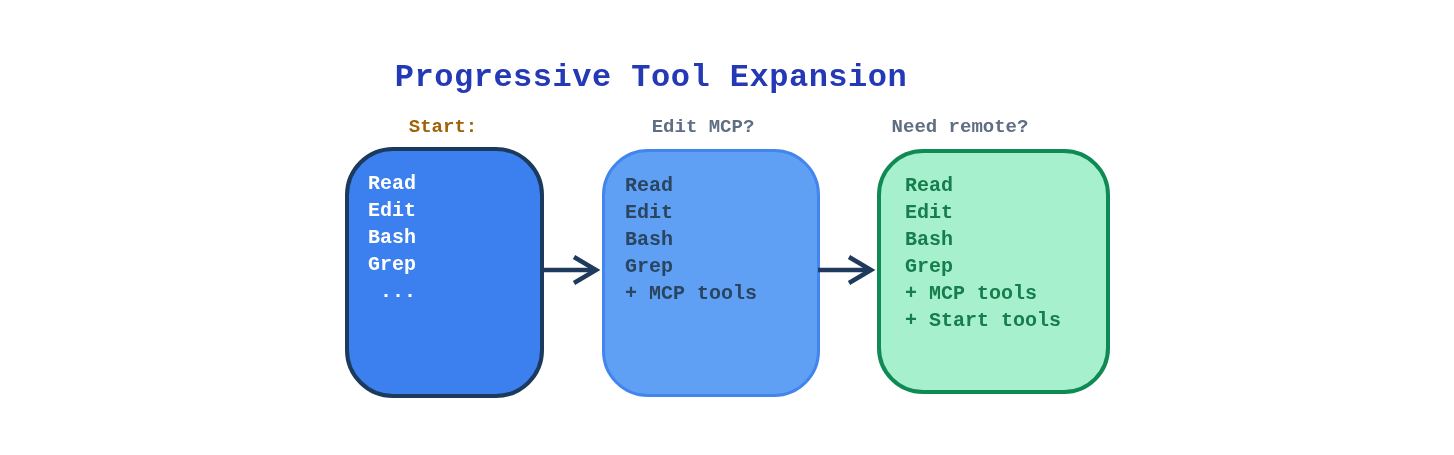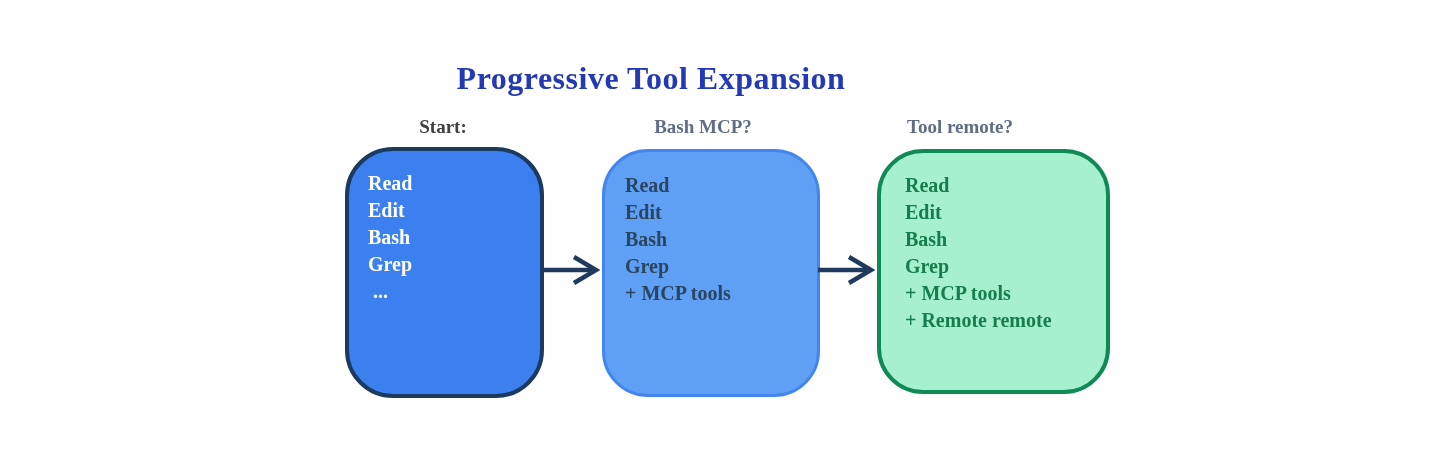--- a/index.html
+++ b/index.html
@@ -6,21 +6,21 @@
     margin: 0;
     padding: 0;
     background: #ffffff;
   }
   .canvas {
     position: relative;
     width: 1358px;
     height: 455px;
     background: #ffffff;
     overflow: hidden;
-    font-family: Liberation Serif, serif;
+    font-family: Liberation Mono, monospace;
   }
   .title {
     position: absolute;
     top: 58px;
     left: 651px;
     transform: translateX(-50%);
     margin: 0;
     font-size: 32px;
     line-height: 40px;
     font-weight: bold;
@@ -78,25 +78,25 @@
   .arrow-2 { left: 818px; }
   .arrow svg { display: block; }
 </style>
 </head>
 <body>
 
 <div class="canvas">
 
   <h1 class="title" style="color: rgb(36, 57, 181);">Progressive Tool Expansion</h1>
 
-  <div class="stage-label label-1" style="color: #404040;">Start:</div>
+  <div class="stage-label label-1" style="color: #a16207;">Start:</div>
 
-  <div class="stage-label label-2" style="color: rgb(95, 110, 130);">Bash MCP?</div>
+  <div class="stage-label label-2" style="color: rgb(95, 110, 130);">Edit MCP?</div>
 
-  <div class="stage-label label-3" style="color: rgb(95, 110, 130);">Tool remote?</div>
+  <div class="stage-label label-3" style="color: rgb(95, 110, 130);">Need remote?</div>
 
   <div class="box box-1" style="background-color: rgb(59, 128, 238); border-color: rgb(28, 58, 94); color: rgb(255, 255, 255);">
       <div class="box-line">Read</div>
       <div class="box-line">Edit</div>
       <div class="box-line">Bash</div>
       <div class="box-line">Grep</div>
       <div class="box-line"> ...</div>
     </div>
 
   <div class="box box-2" style="background-color: rgb(95, 160, 245); border-color: rgb(66, 133, 236); color: rgb(42, 69, 95);">
@@ -106,21 +106,21 @@
       <div class="box-line">Grep</div>
       <div class="box-line">+ MCP tools</div>
     </div>
 
   <div class="box box-3" style="background-color: rgb(166, 240, 205); border-color: rgb(16, 138, 85); color: rgb(21, 126, 76);">
       <div class="box-line">Read</div>
       <div class="box-line">Edit</div>
       <div class="box-line">Bash</div>
       <div class="box-line">Grep</div>
       <div class="box-line">+ MCP tools</div>
-      <div class="box-line">+ Remote remote</div>
+      <div class="box-line">+ Start tools</div>
     </div>
 
   <div class="arrow arrow-1" style="color: rgb(31, 58, 92);">
     <svg width="58" height="44" viewBox="0 0 58 44">
       <line x1="0" y1="22" x2="50" y2="22" stroke="currentColor" stroke-width="4.5"></line>
       <polyline points="31,9 53,22 31,35" fill="none" stroke="currentColor" stroke-width="4.5" stroke-linejoin="miter"></polyline>
     </svg>
   </div>
 
   <div class="arrow arrow-2" style="color: rgb(31, 58, 92);">

